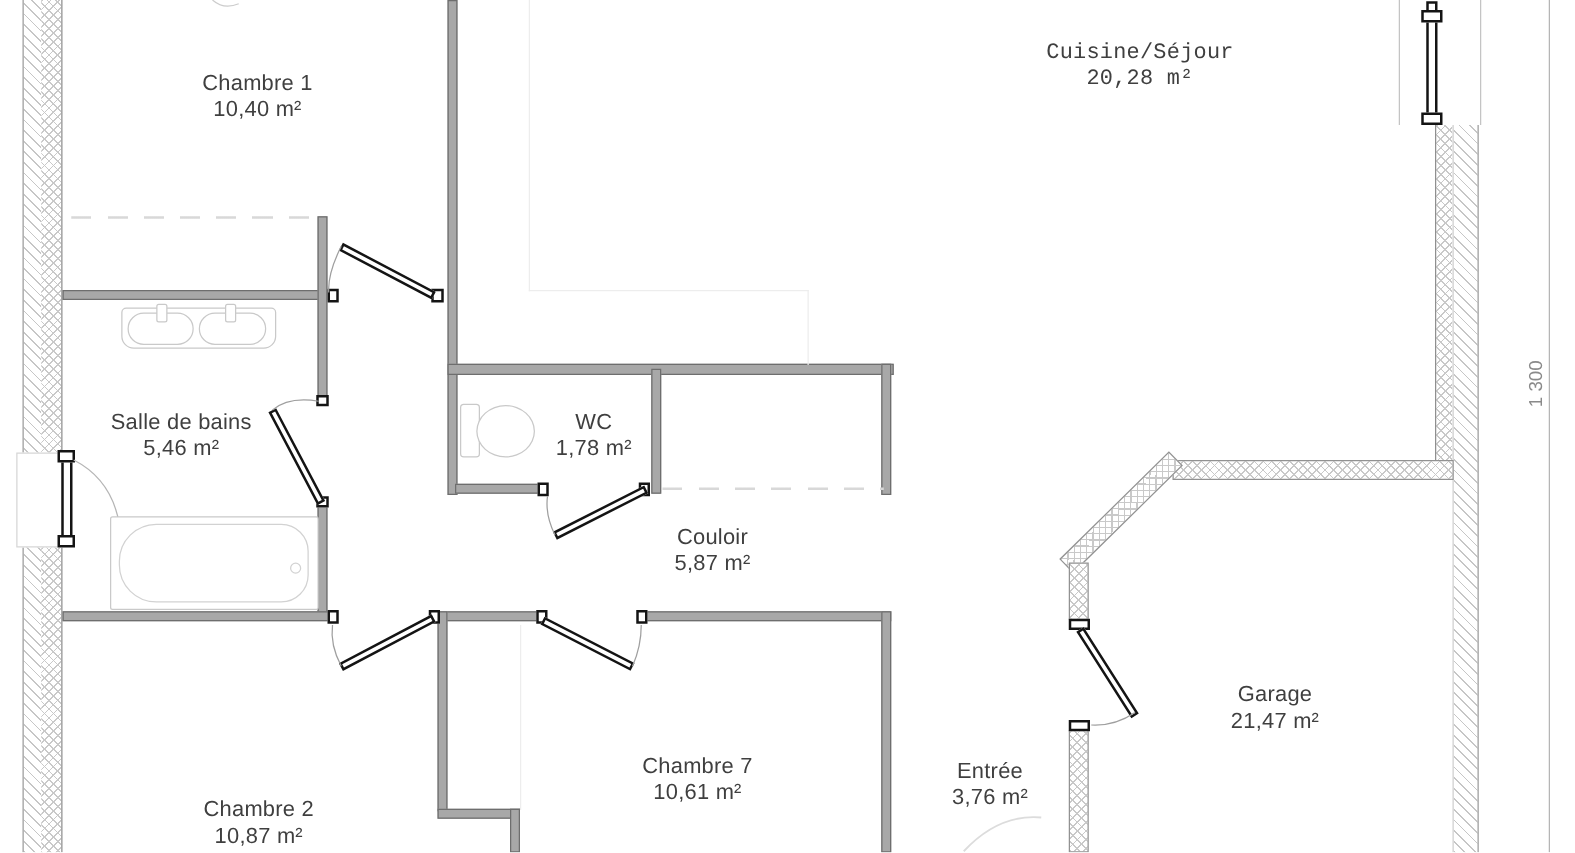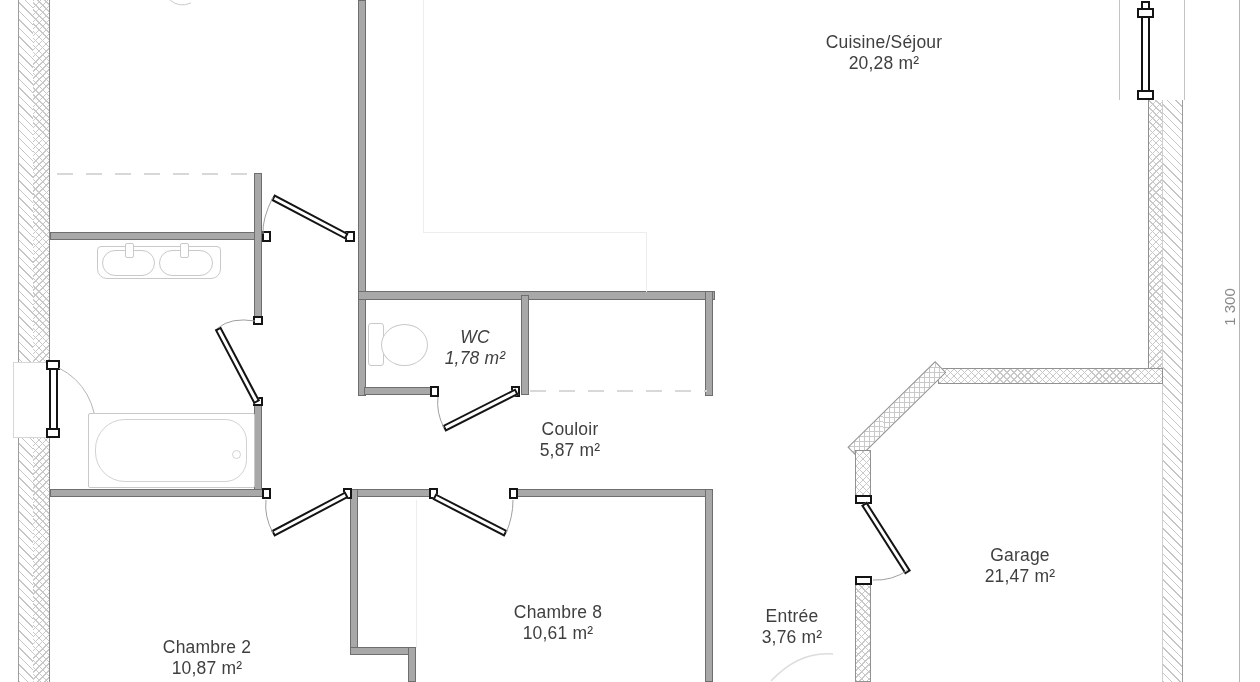--- a/index.html
+++ b/index.html
@@ -126,38 +126,46 @@
   <div class="fx" style="left:125px;top:243px;width:9px;height:15px;border-radius:2px;"></div>
   <div class="fx" style="left:180px;top:243px;width:9px;height:15px;border-radius:2px;"></div>
 
   <div class="fx" style="left:88px;top:413px;width:167px;height:75px;border-radius:2px;"></div>
   <div class="fx" style="left:95px;top:419px;width:152px;height:63px;border-radius:30px 22px 22px 30px;border-color:#d2d2d2;"></div>
   <div class="fx" style="left:232px;top:450px;width:9px;height:9px;border-radius:50%;border-color:#d2d2d2;"></div>
 
   <div class="fx" style="left:368px;top:323px;width:16px;height:43px;border-radius:3px;"></div>
   <div class="fx" style="left:381px;top:324px;width:47px;height:42px;border-radius:50%;"></div>
 
-  <div class="label" style="left:884px;top:53px;">
+  <div class="label" style="left:206px;top:77px;">
+    <div>Chambre 1</div>
+    <div>10,40 m²</div>
+  </div>
+  <div class="label" style="left:912px;top:53px;font-family:Liberation Mono, monospace;">
     <div>Cuisine/Séjour</div>
     <div>20,28 m²</div>
   </div>
-  <div class="label" style="left:475px;top:348px;font-style:italic;">
+  <div class="label" style="left:145px;top:348px;">
+    <div>Salle de bains</div>
+    <div>5,46 m²</div>
+  </div>
+  <div class="label" style="left:475px;top:348px;">
     <div>WC</div>
     <div>1,78 m²</div>
   </div>
   <div class="label" style="left:570px;top:440px;">
     <div>Couloir</div>
     <div>5,87 m²</div>
   </div>
   <div class="label" style="left:207px;top:658px;">
     <div>Chambre 2</div>
     <div>10,87 m²</div>
   </div>
   <div class="label" style="left:558px;top:623px;">
-    <div>Chambre 8</div>
+    <div>Chambre 7</div>
     <div>10,61 m²</div>
   </div>
   <div class="label" style="left:792px;top:627px;">
     <div>Entrée</div>
     <div>3,76 m²</div>
   </div>
   <div class="label" style="left:1020px;top:566px;">
     <div>Garage</div>
     <div>21,47 m²</div>
   </div>

